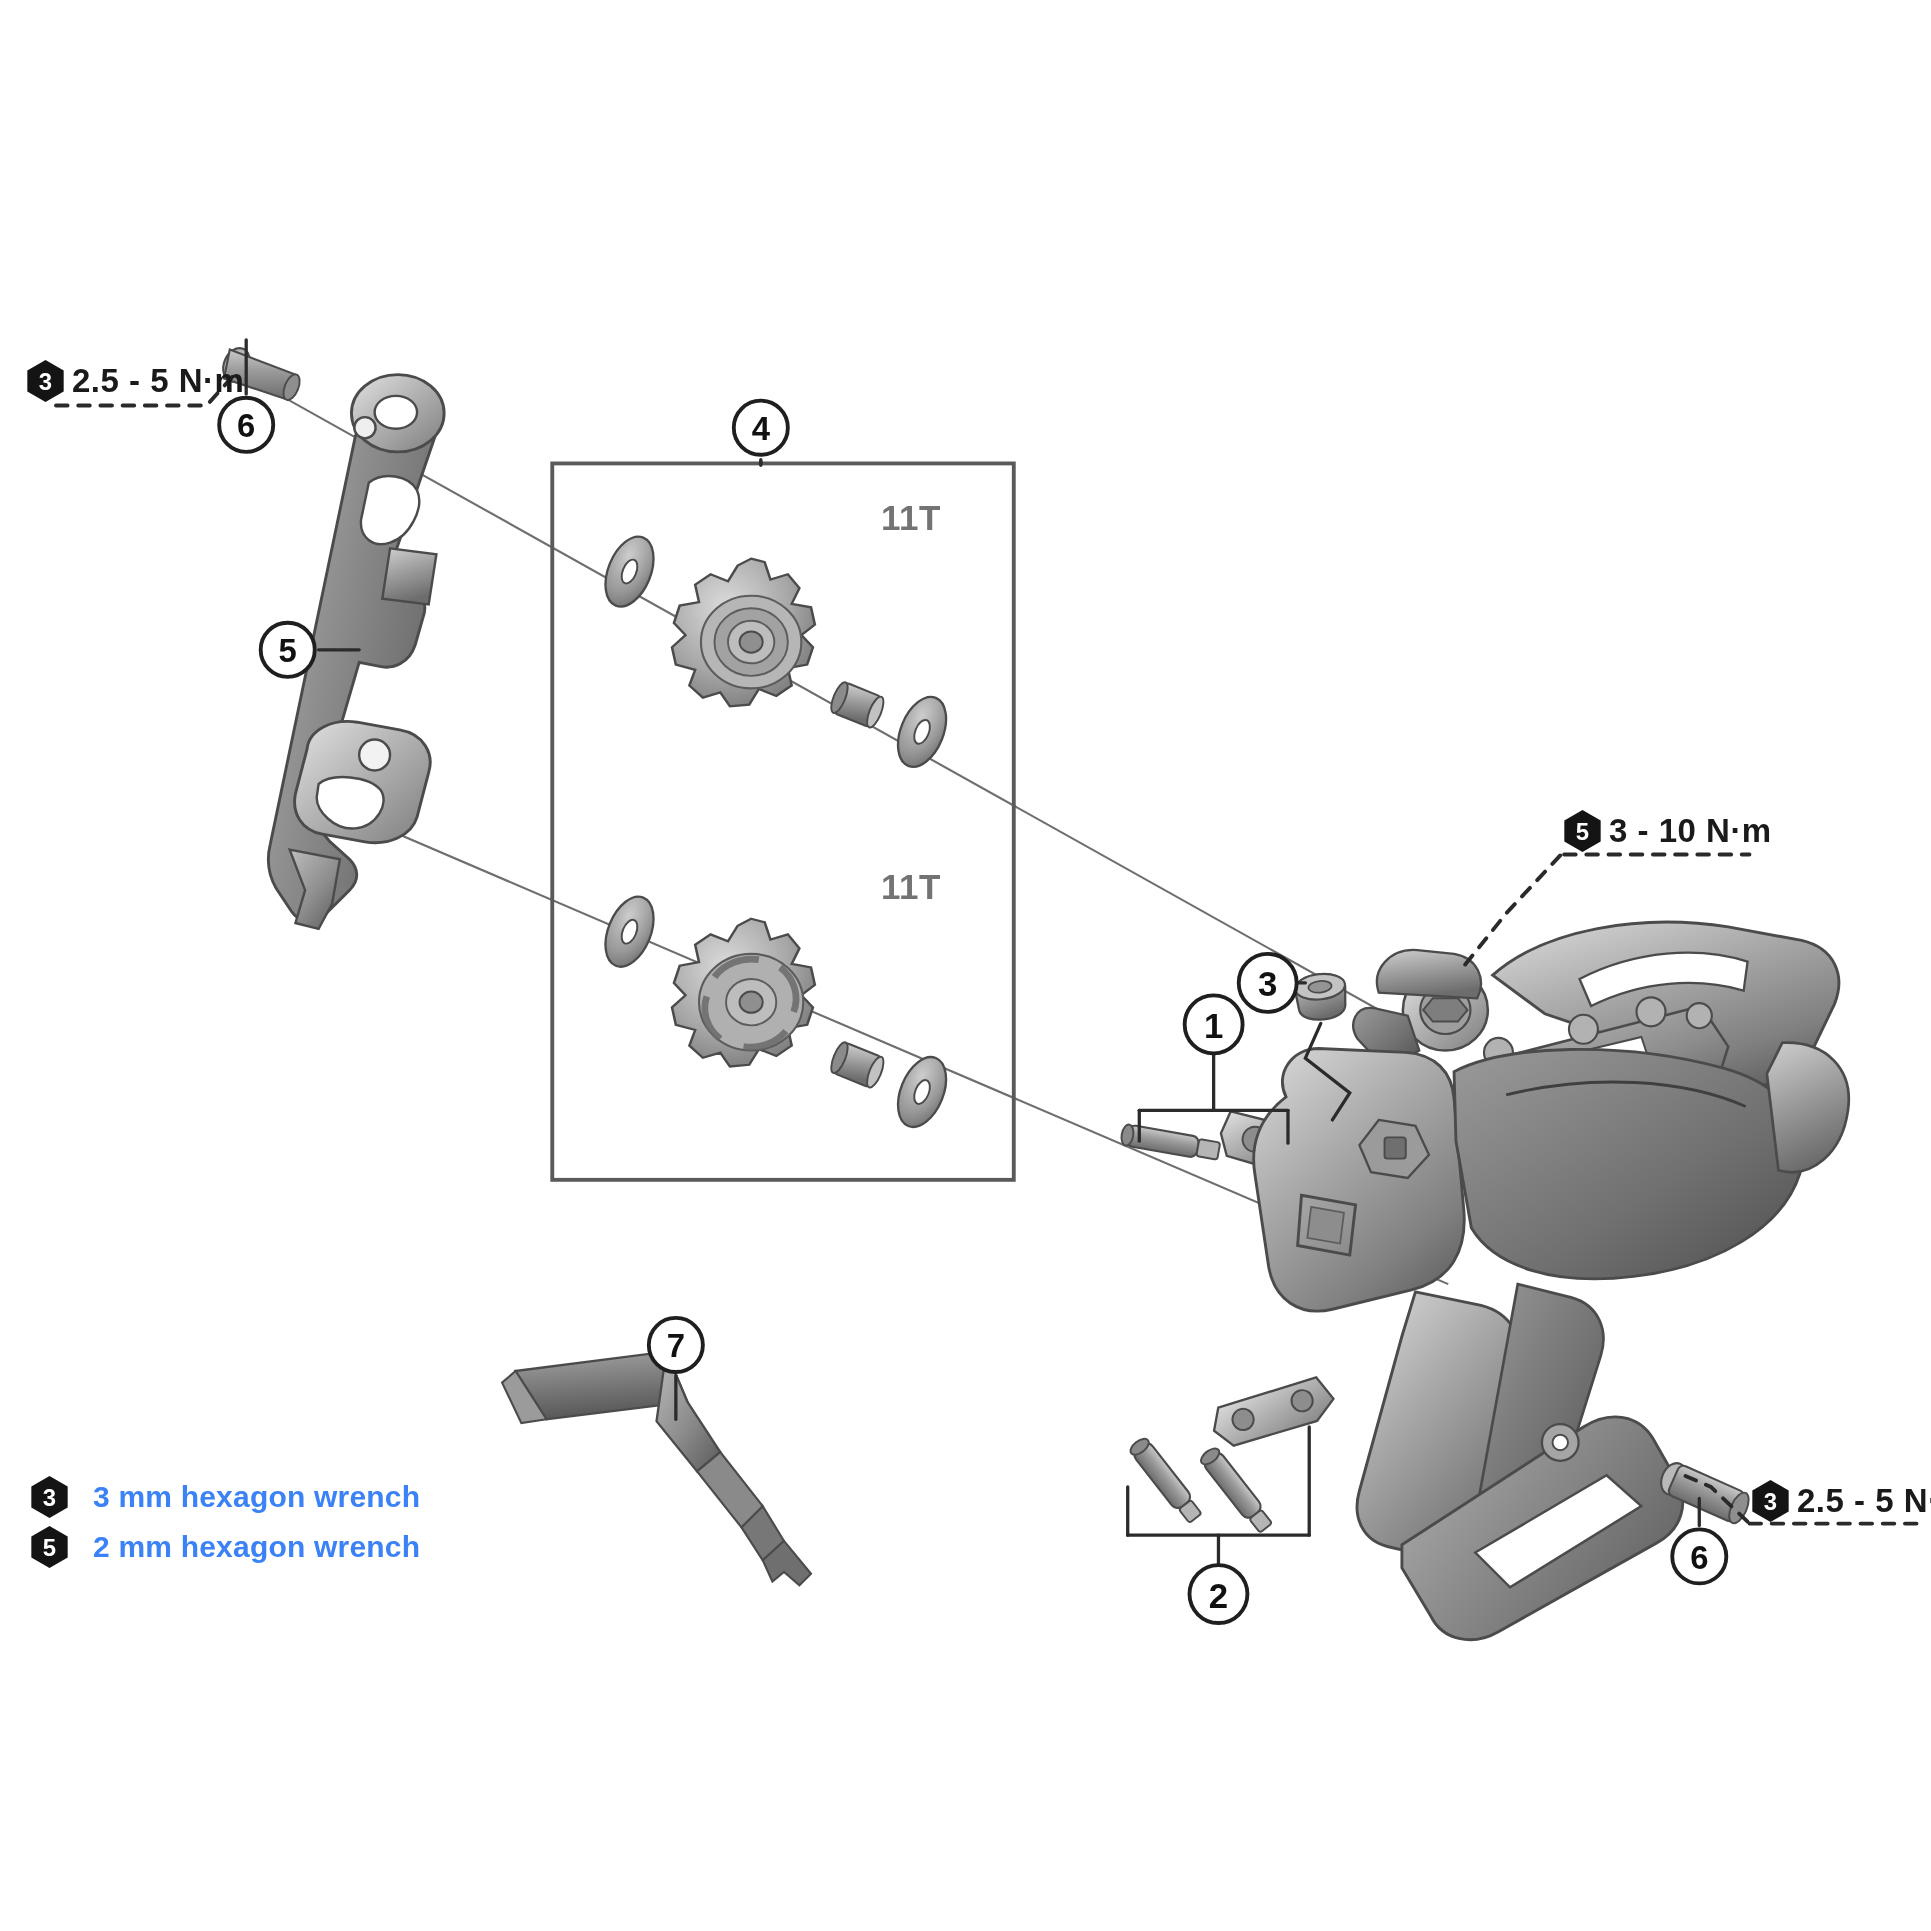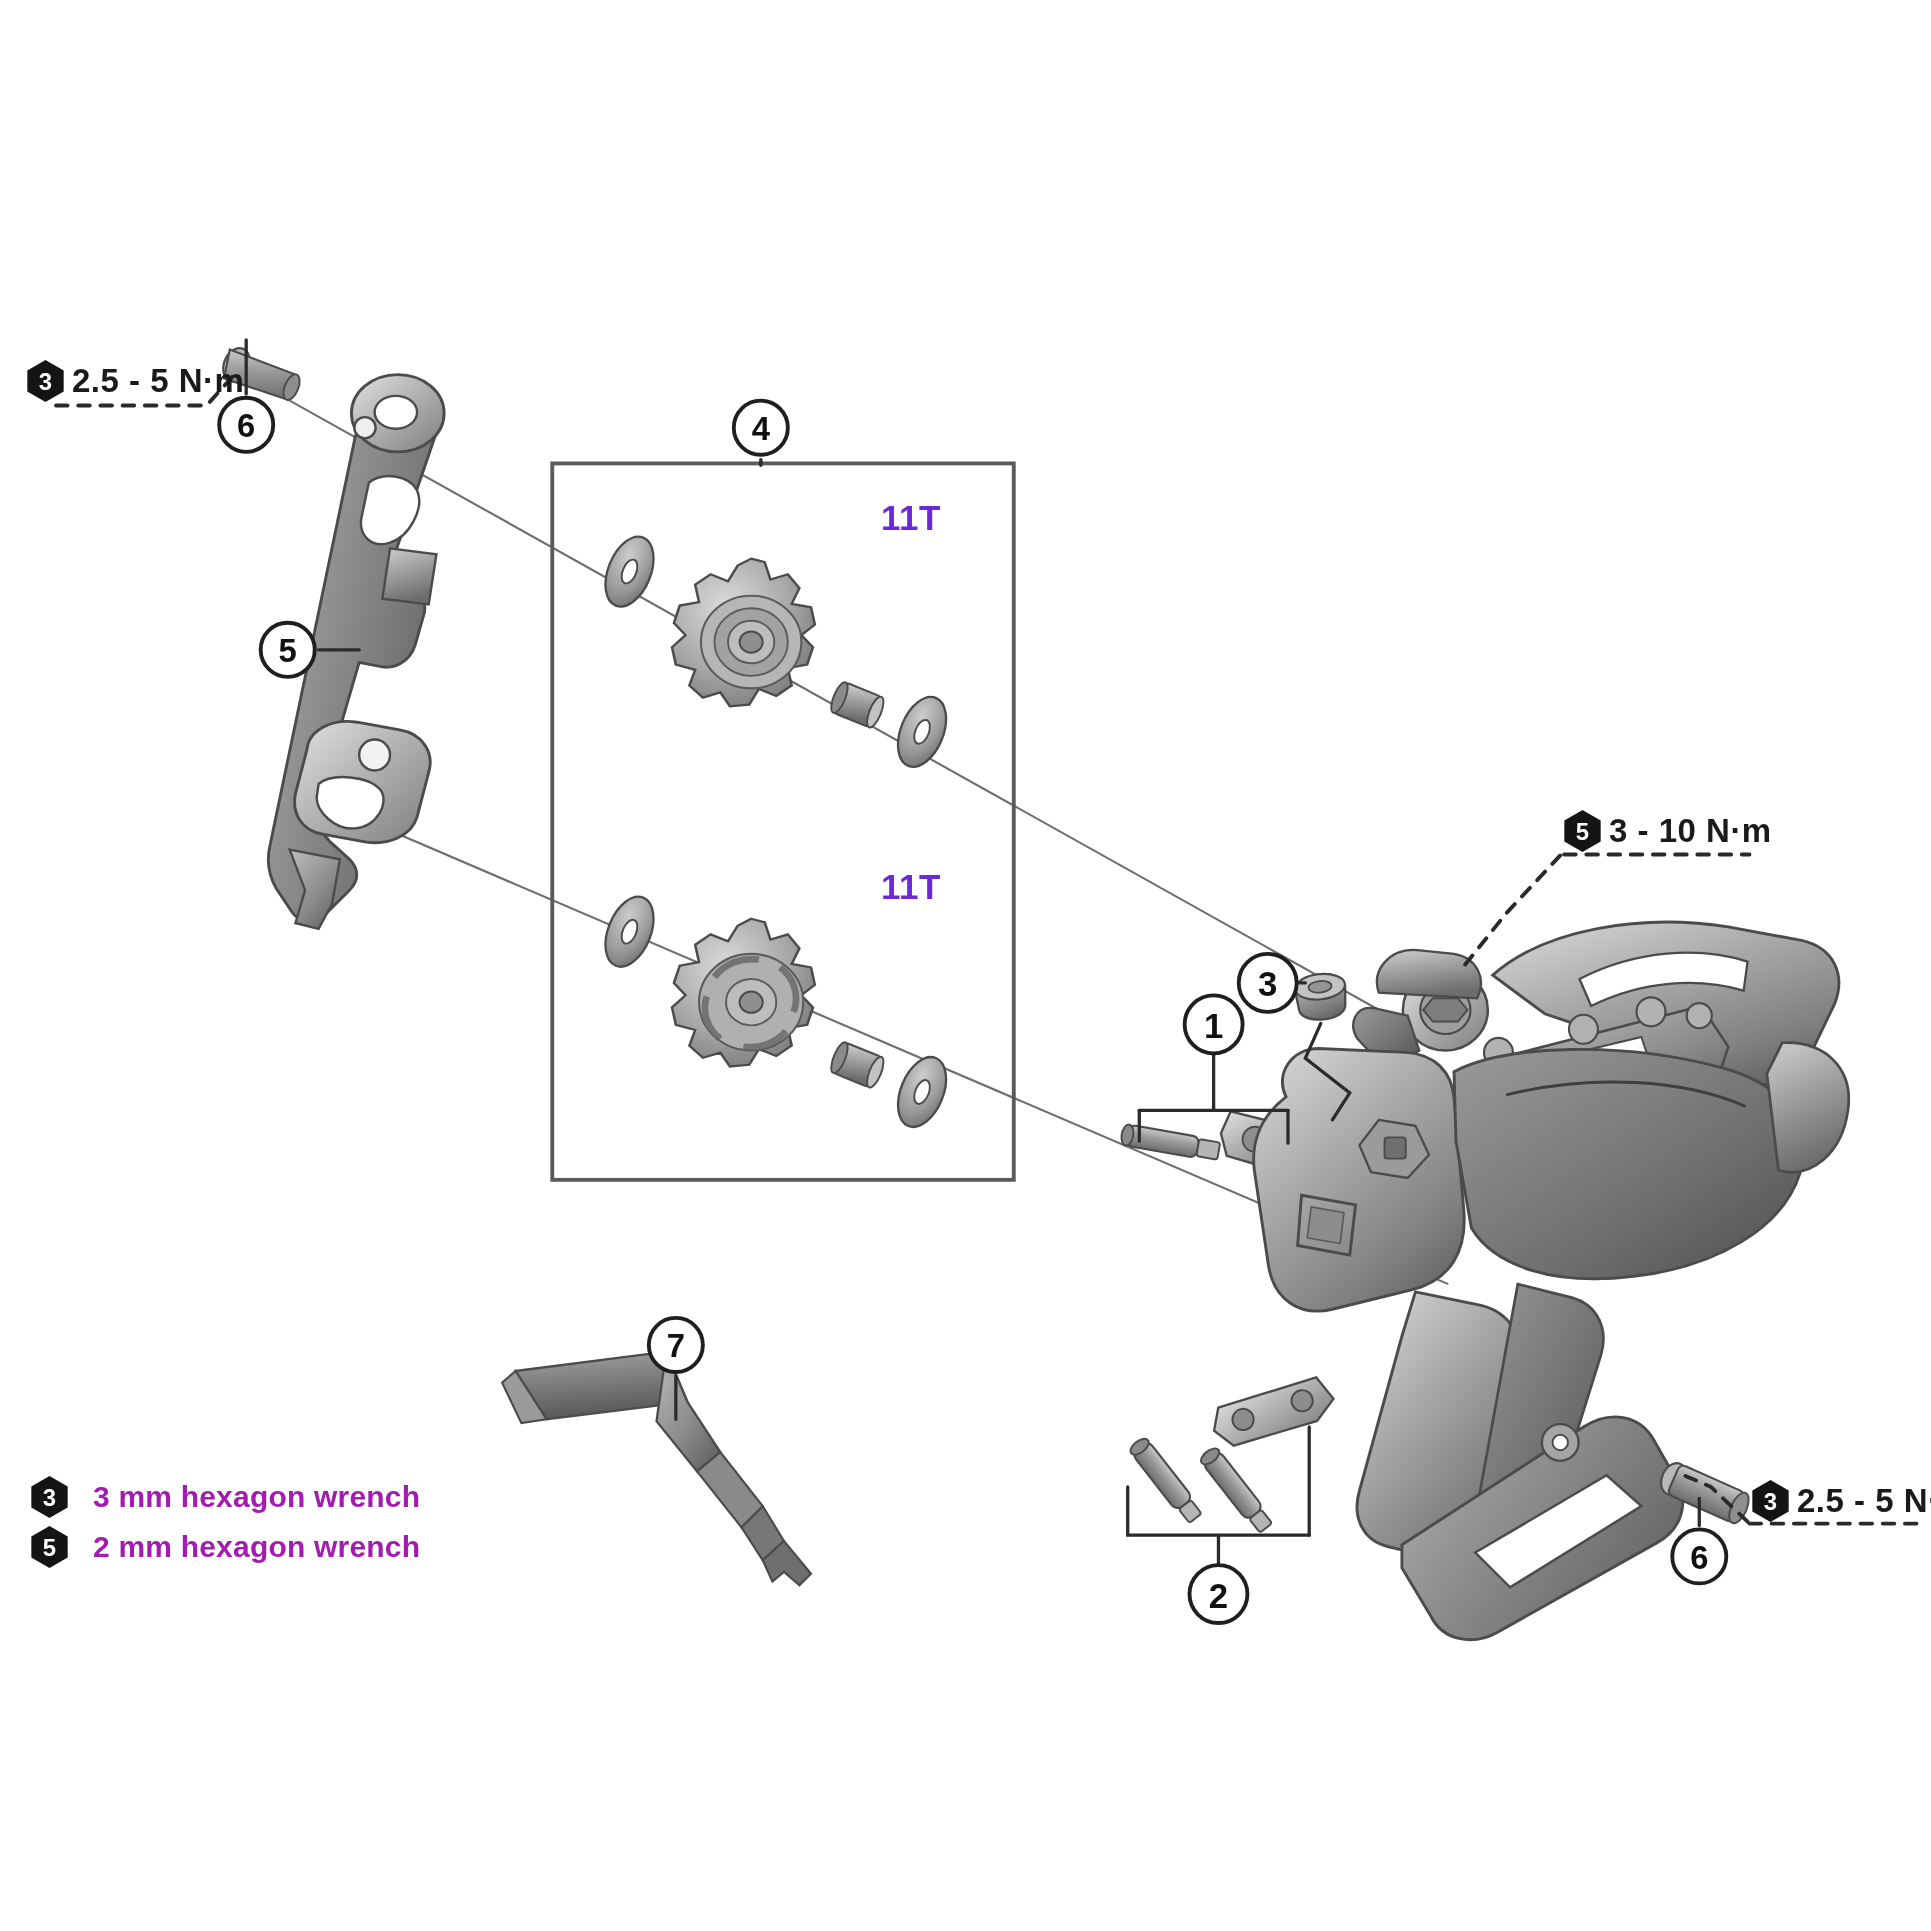--- a/index.html
+++ b/index.html
@@ -58,29 +58,29 @@
     top: 1472px;
   }
   .legend-row {
     display: flex;
     align-items: center;
     height: 50px;
   }
   .legend-row .txt {
     font-size: 30px;
     font-weight: bold;
-    color: #a21caf;
+    color: #3b82f6;
     margin-left: 23px;
     letter-spacing: 0.2px;
   }
   .tooth-label {
     position: absolute;
     font-size: 35px;
     font-weight: bold;
-    color: #6d28d9;
+    color: #737373;
     letter-spacing: 0.5px;
   }
 </style>
 </head>
 <body>
 
 <div id="stage">
 
   <svg class="layer" viewBox="0 0 2000 2000">
     <defs>

